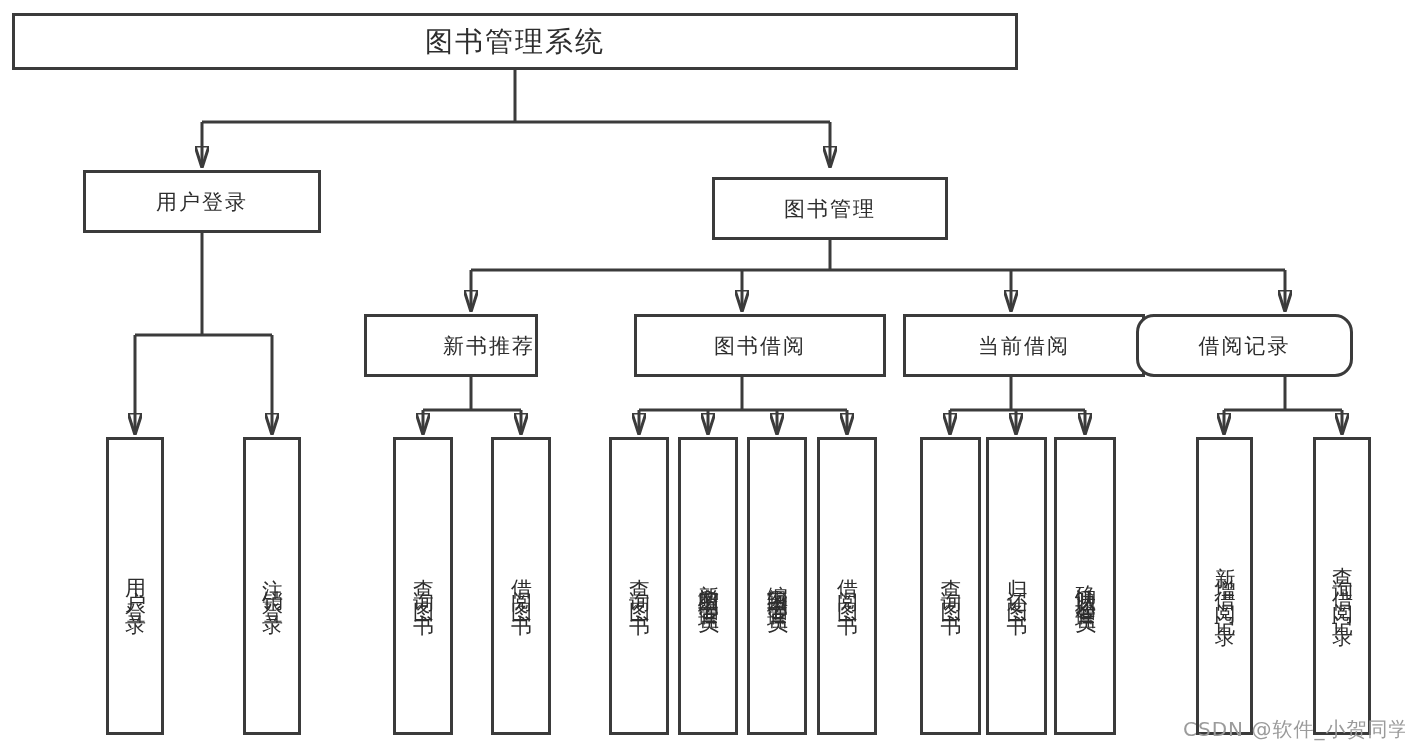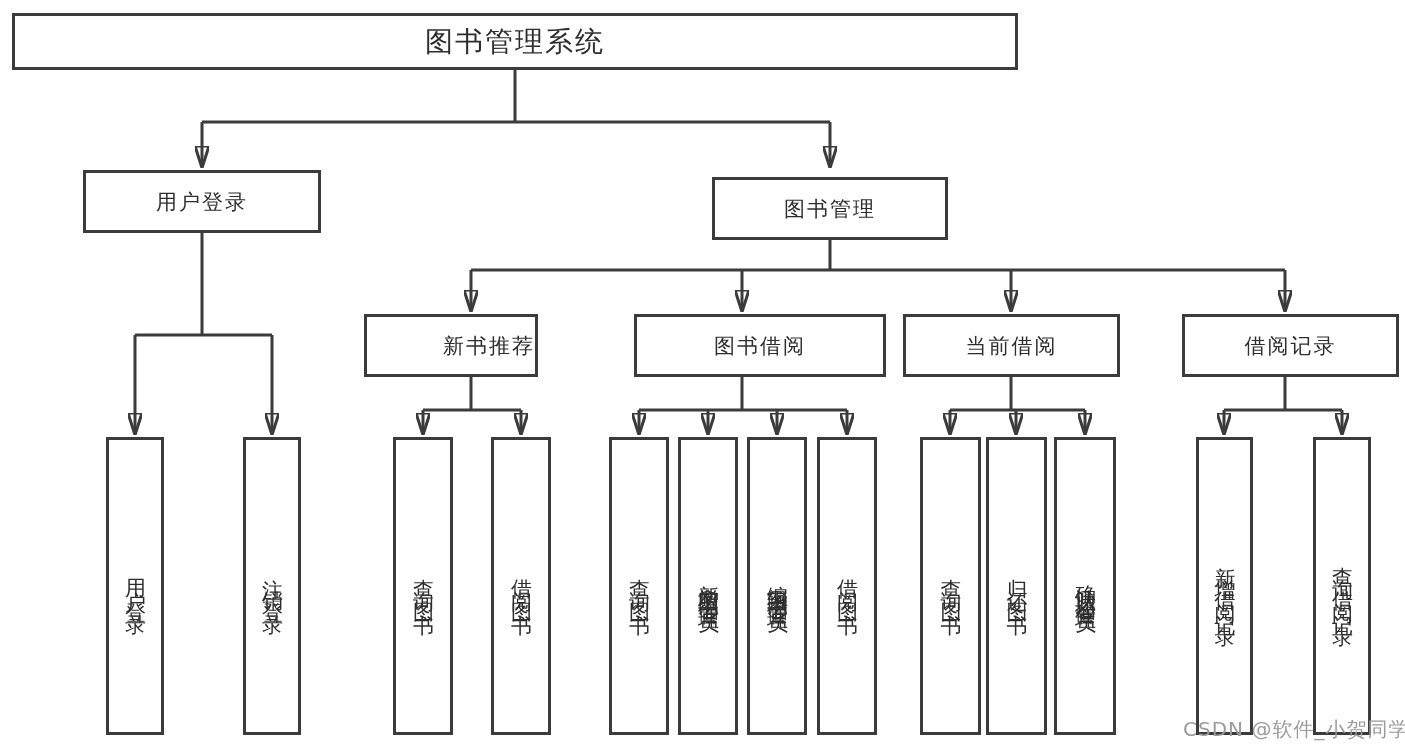--- a/index.html
+++ b/index.html
@@ -31,22 +31,22 @@
     font-size:21px;
     letter-spacing:2px;
     white-space:nowrap;
   }
   
   #b-root{left:12px;top:13px;width:1006px;height:57px;font-size:28px;}
   #b-user{left:83px;top:170px;width:238px;height:63px;}
   #b-mgmt{left:712px;top:170px;width:236px;height:63px;margin-top:7px;}
   #b-rec {left:364px;top:314px;width:174px;height:63px;justify-content:flex-end;}
   #b-bor {left:634px;top:314px;width:252px;height:63px;}
-  #b-cur {left:903px;top:314px;width:217px;height:63px;}
-  #b-log {left:1182px;top:314px;width:217px;height:63px;}
+  #b-cur {left:903px;top:314px;width:242px;height:63px;}
+  #b-log {left:1136px;top:314px;width:217px;height:63px;border-radius:18px;}
   
   .leaf{top:437px;height:298px;letter-spacing:0;}
   .leaf span{
     writing-mode:vertical-lr;
     text-orientation:mixed;
     letter-spacing:12px;
     font-size:21px;
     line-height:1;
   }
   .leaf.long span{letter-spacing:4px;}

